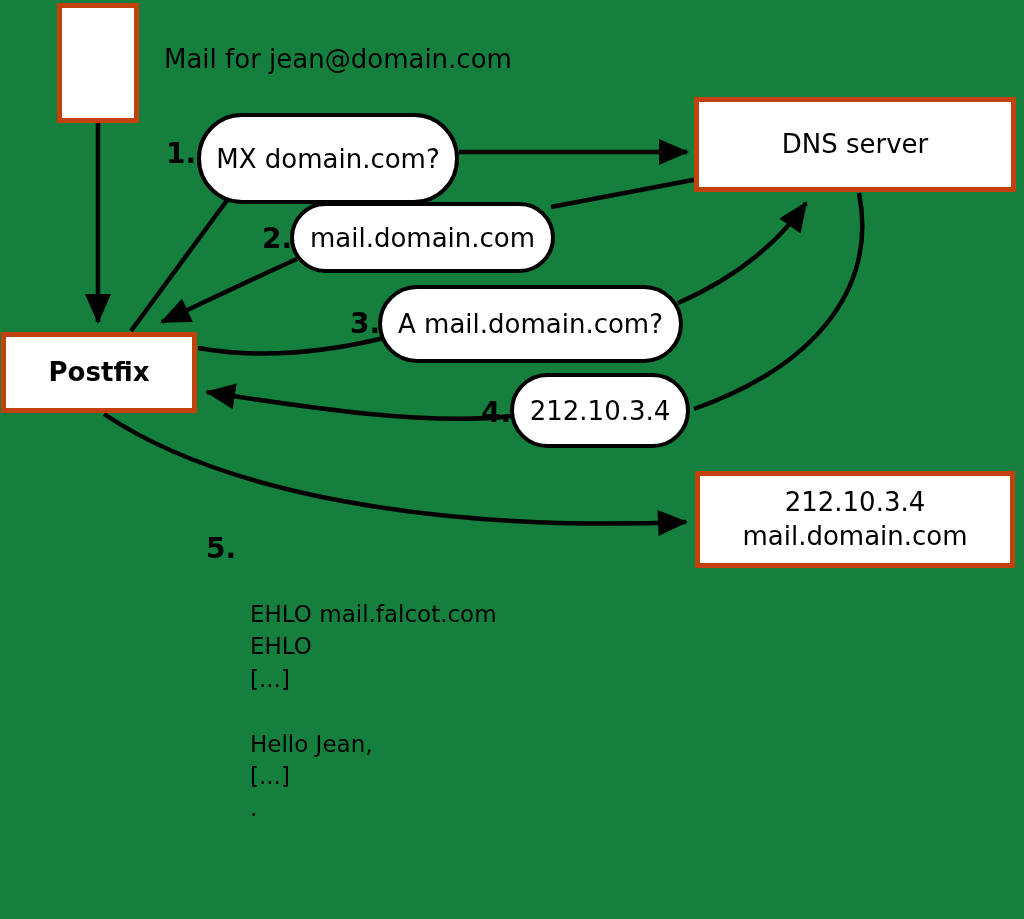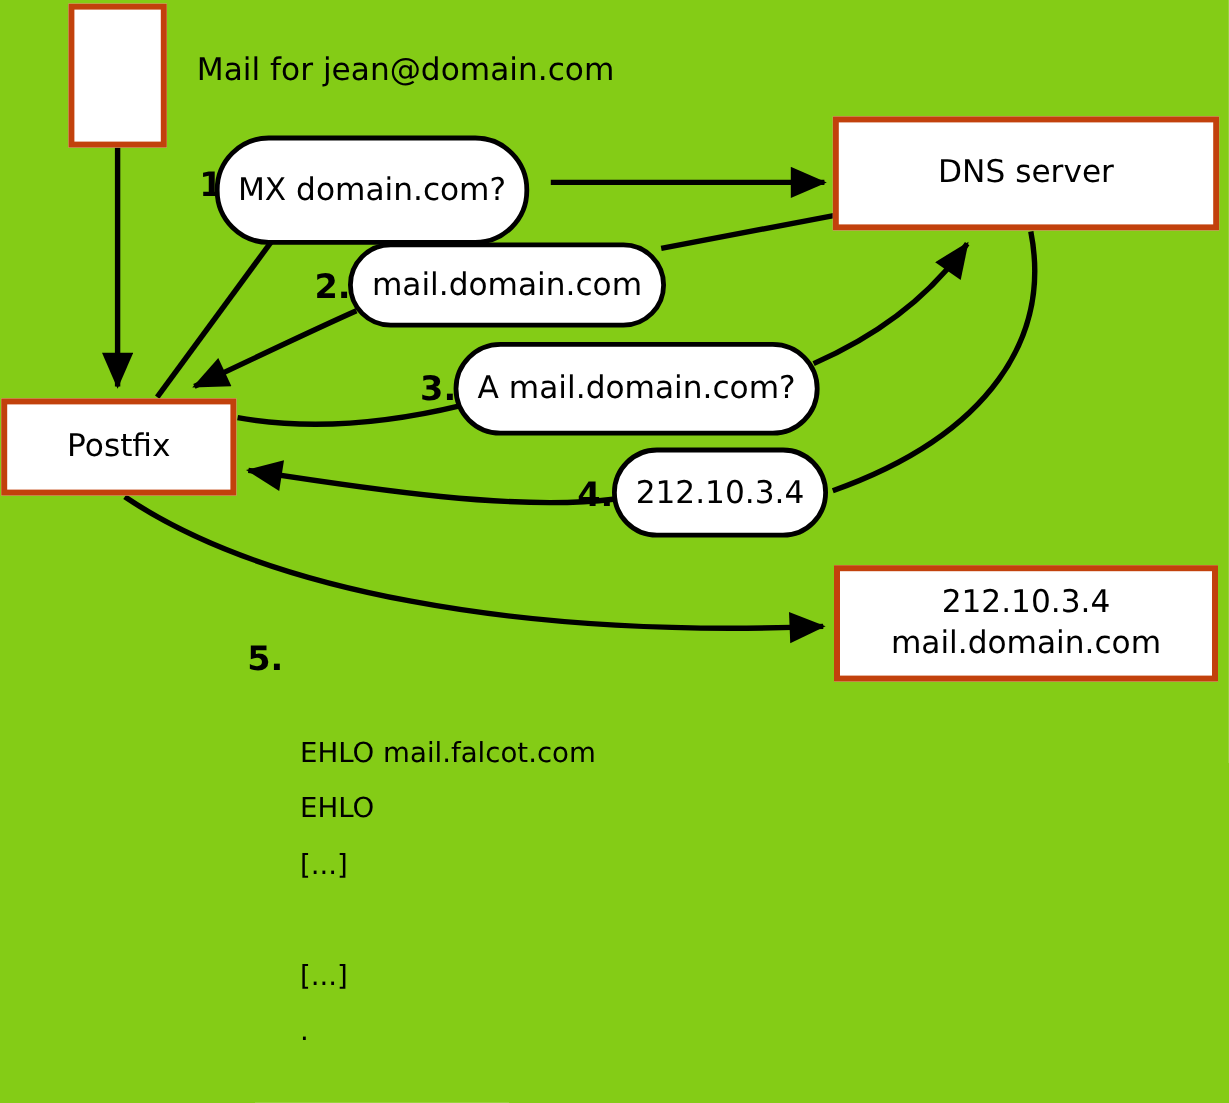--- a/index.html
+++ b/index.html
@@ -1,21 +1,21 @@
 <!DOCTYPE html>
 <html><head>
 <meta charset="utf-8">
 <style>
   html,body{margin:0;padding:0;}
   body{
     width:1024px;height:919px;background:#ffffff;
     font-family:"DejaVu Sans","Liberation Sans",sans-serif;
     color:#000;overflow:hidden;
   }
-  .canvas{position:relative;width:1024px;height:919px;background:#84cc16;}
+  .canvas{position:relative;width:1024px;height:919px;background:#15803d;}
   .connectors{position:absolute;left:0;top:0;width:1024px;height:919px;}
   .node{
     position:absolute;box-sizing:border-box;background:#fff;
     border:5px solid #c2410c;display:flex;align-items:center;justify-content:center;
     font-size:26px;line-height:1.3;text-align:center;
   }
   .pill{
     position:absolute;box-sizing:border-box;background:#fff;
     border:4.5px solid #000;border-radius:45px;
     display:flex;align-items:center;justify-content:center;
@@ -23,21 +23,21 @@
   }
   .stepnum{
     position:absolute;font-weight:bold;font-size:28px;white-space:nowrap;
   }
   .floatlabel{
     position:absolute;font-size:26px;white-space:nowrap;
   }
   .smtp{
     position:absolute;left:250px;top:598px;font-size:23px;
   }
-  .smtp-line{height:32.4px;line-height:32.4px;white-space:pre;margin-top:14px;}
+  .smtp-line{height:32.4px;line-height:32.4px;white-space:pre;}
   .mailsrv-line{display:block;}
 </style>
 </head>
 <body>
 
 <div class="canvas">
 
   <svg class="connectors" viewBox="0 0 1024 919" xmlns="http://www.w3.org/2000/svg">
     <defs>
       <marker id="arw" markerUnits="userSpaceOnUse" markerWidth="34" markerHeight="30" refX="29" refY="13" orient="auto">
@@ -63,37 +63,37 @@
 
     <path d="M511 416 C430 426 310 408 207 392" fill="none" stroke="#000" stroke-width="4.5" marker-end="url(#arw)"></path>
 
     <path d="M104 414 C220 492 430 532 686 522" fill="none" stroke="#000" stroke-width="4.5" marker-end="url(#arw)"></path>
   </svg>
 
   <div class="node" style="left:57px;top:3px;width:82px;height:120px;"></div>
 
   <div class="floatlabel" style="left:164px;top:44px;">Mail for jean@domain.com</div>
 
-  <div class="node" style="left:1px;top:332px;width:196px;height:81px;">
+  <div class="node" style="left:1px;top:332px;width:196px;height:81px;font-weight:bold;">
     <span>Postfix</span>
   </div>
 
   <div class="node" style="left:694px;top:97px;width:322px;height:95px;">
     <span>DNS server</span>
   </div>
 
   <div class="node" style="left:695px;top:471px;width:320px;height:97px;">
     <span>
       <span class="mailsrv-line">212.10.3.4</span>
       <span class="mailsrv-line">mail.domain.com</span>
     </span>
   </div>
 
   <div class="stepnum" style="left:166px;top:137px;">1.</div>
-  <div class="pill" style="left:179px;top:113px;width:262px;height:91px;">
+  <div class="pill" style="left:197px;top:113px;width:262px;height:91px;">
     <span>MX domain.com?</span>
   </div>
 
   <div class="stepnum" style="left:262px;top:222px;">2.</div>
   <div class="pill" style="left:290px;top:202px;width:265px;height:71px;">
     <span>mail.domain.com</span>
   </div>
 
   <div class="stepnum" style="left:350px;top:307px;">3.</div>
   <div class="pill" style="left:378px;top:285px;width:305px;height:78px;">
@@ -105,17 +105,18 @@
     <span>212.10.3.4</span>
   </div>
 
   <div class="stepnum" style="left:206px;top:532px;">5.</div>
 
   <div class="smtp">
     <div class="smtp-line">EHLO mail.falcot.com</div>
     <div class="smtp-line">EHLO</div>
     <div class="smtp-line">[...]</div>
     <div class="smtp-line"></div>
+    <div class="smtp-line">Hello Jean,</div>
     <div class="smtp-line">[...]</div>
     <div class="smtp-line">.</div>
   </div>
 
 </div>
 
 </body></html>

